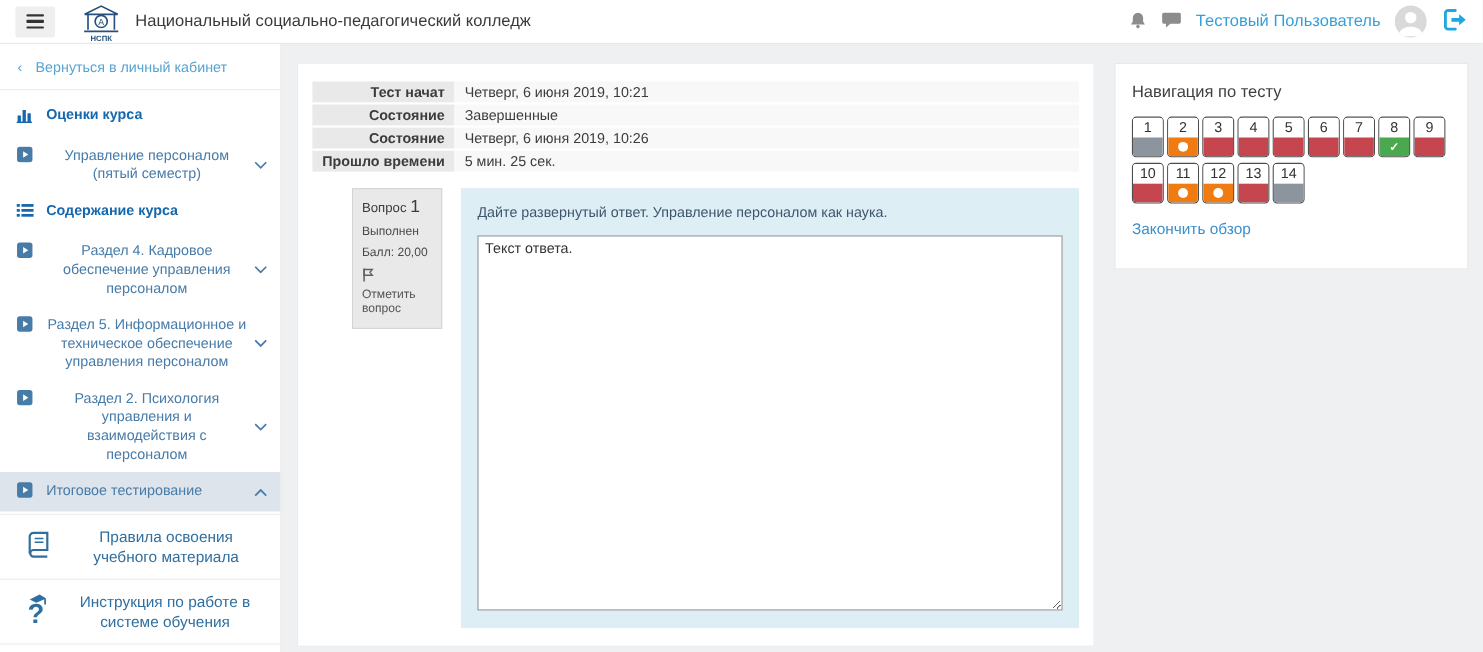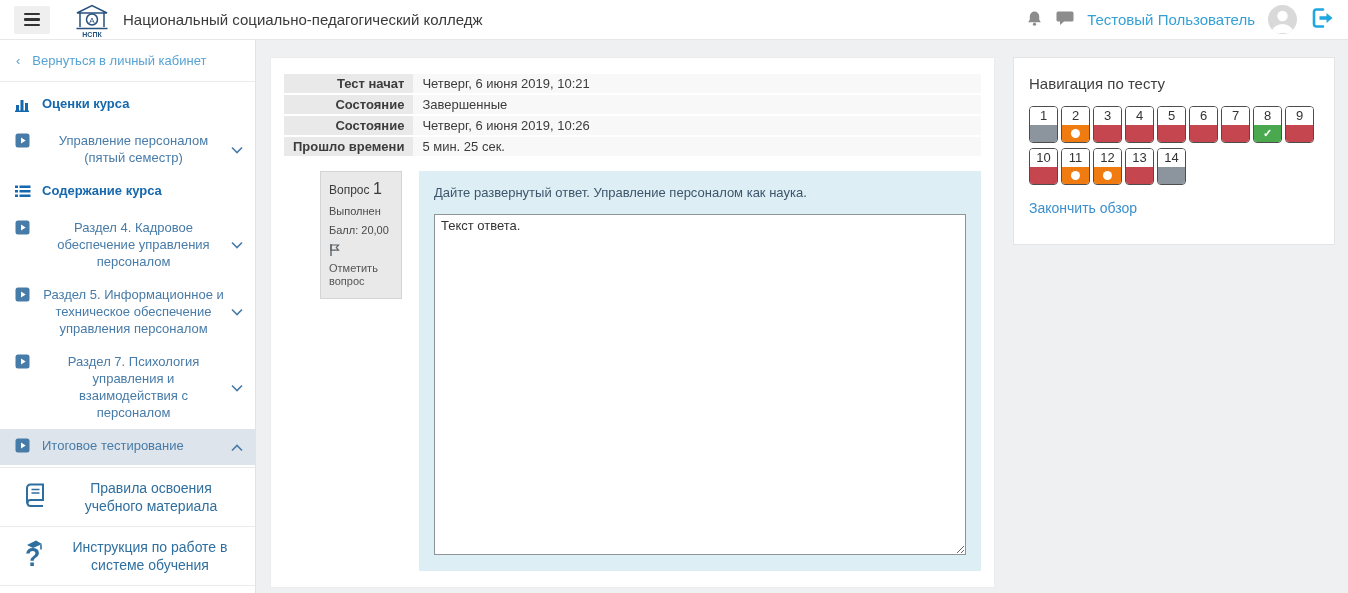--- a/index.html
+++ b/index.html
@@ -208,21 +208,21 @@
         </span>
       </a>
 
       <a href="#" class="sitem">
         <span class="ico">
           <svg width="15" height="15" viewBox="0 0 15 15">
               <rect x="0.5" y="0.5" width="14" height="14" rx="2.5" fill="#477ba8"></rect>
               <path d="M6 4.5 L10.7 7.5 L6 10.5 Z" fill="#fff"></path>
             </svg>
         </span>
-        <span>Раздел 7. Психология управления и взаимодействия с персоналом</span>
+        <span>Раздел 2. Психология управления и взаимодействия с персоналом</span>
         <span class="chev">
           <svg width="12" height="8" viewBox="0 0 12 8" fill="none" stroke="#477ba8" stroke-width="1.6">
               <path d="M1 1.5 L6 6.5 L11 1.5"></path>
             </svg>
         </span>
       </a>
 
       <a href="#" class="sitem active">
         <span class="ico">
           <svg width="15" height="15" viewBox="0 0 15 15">

